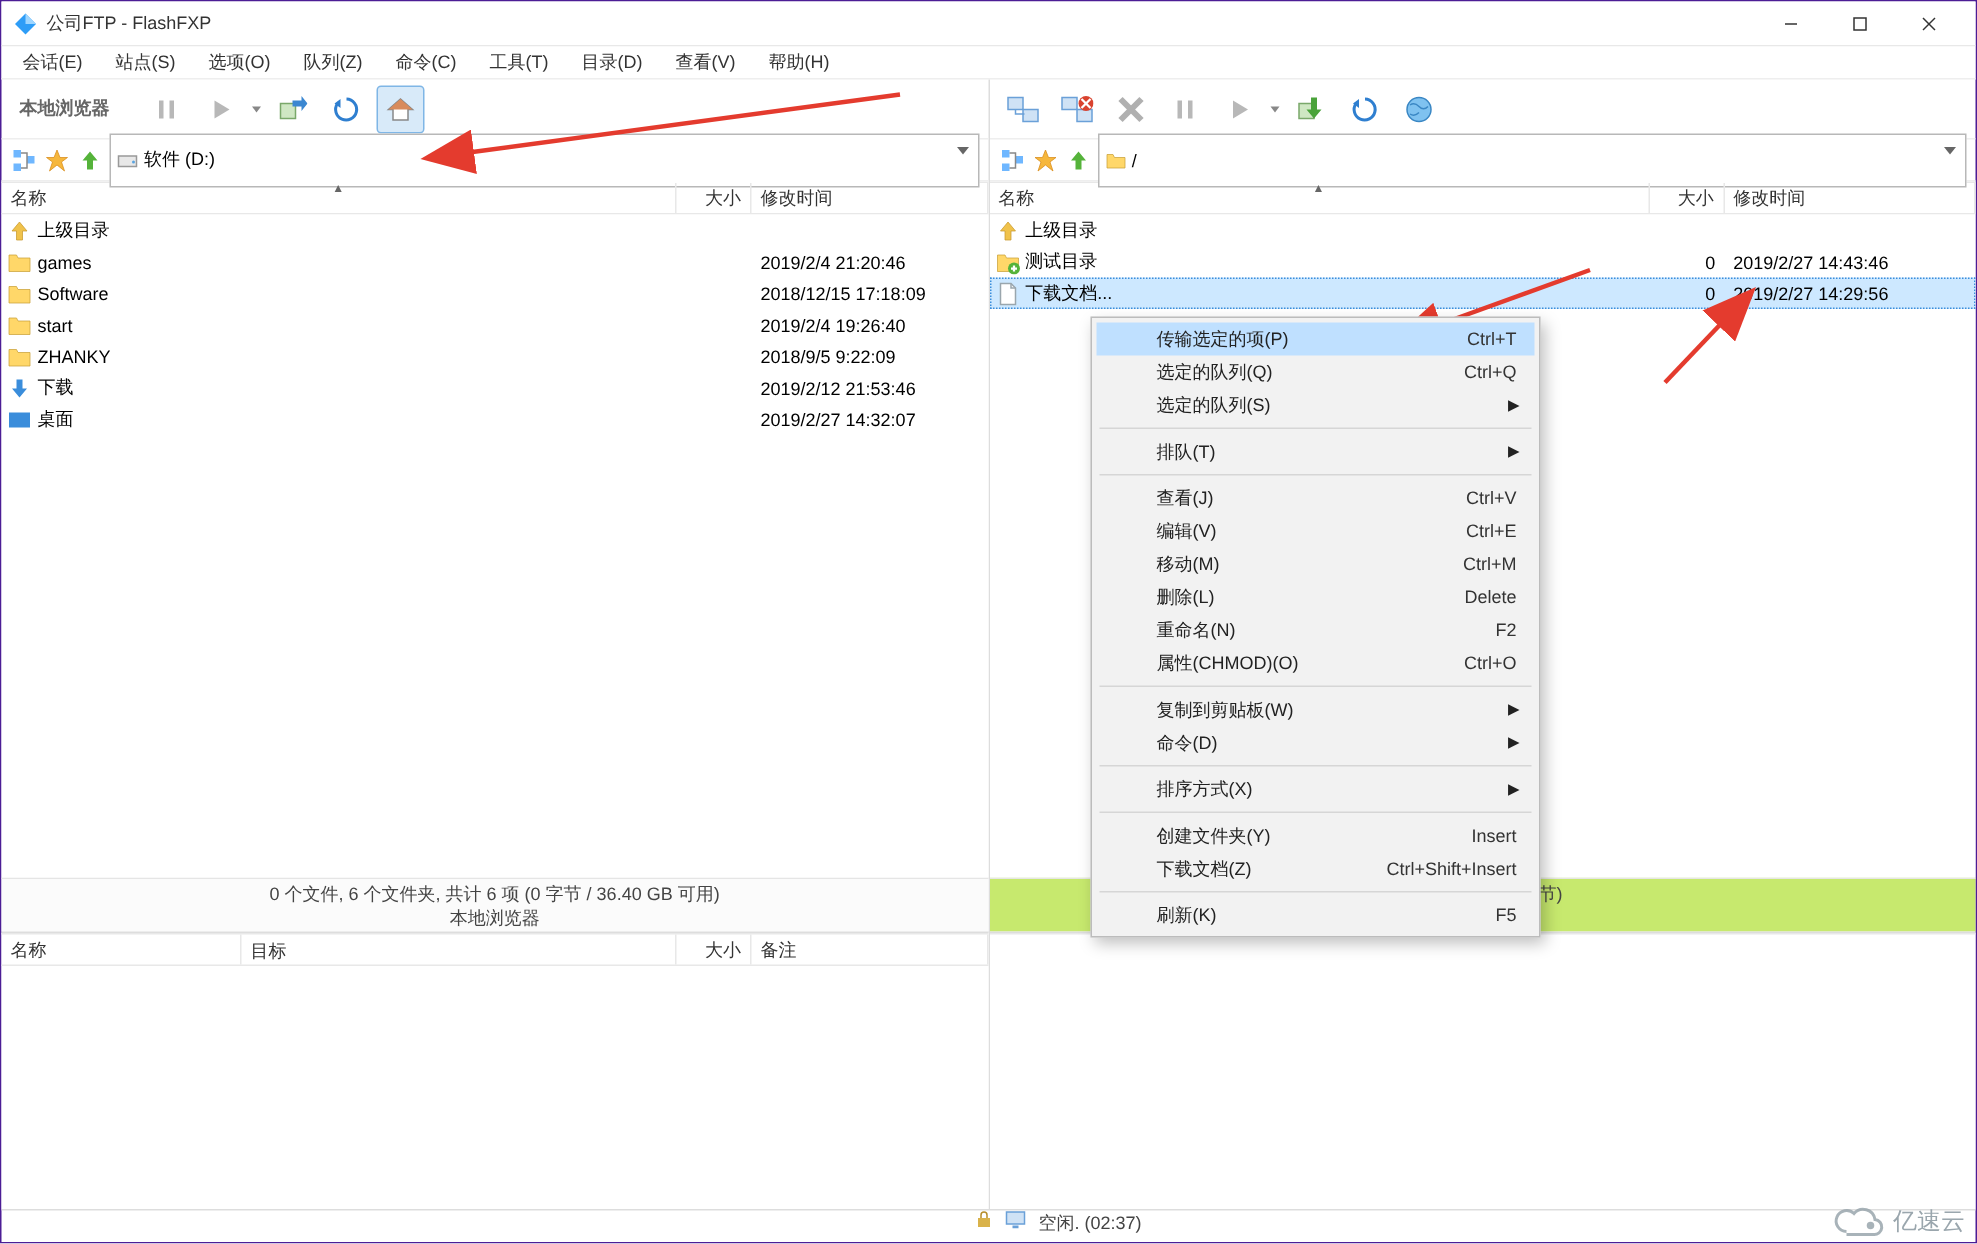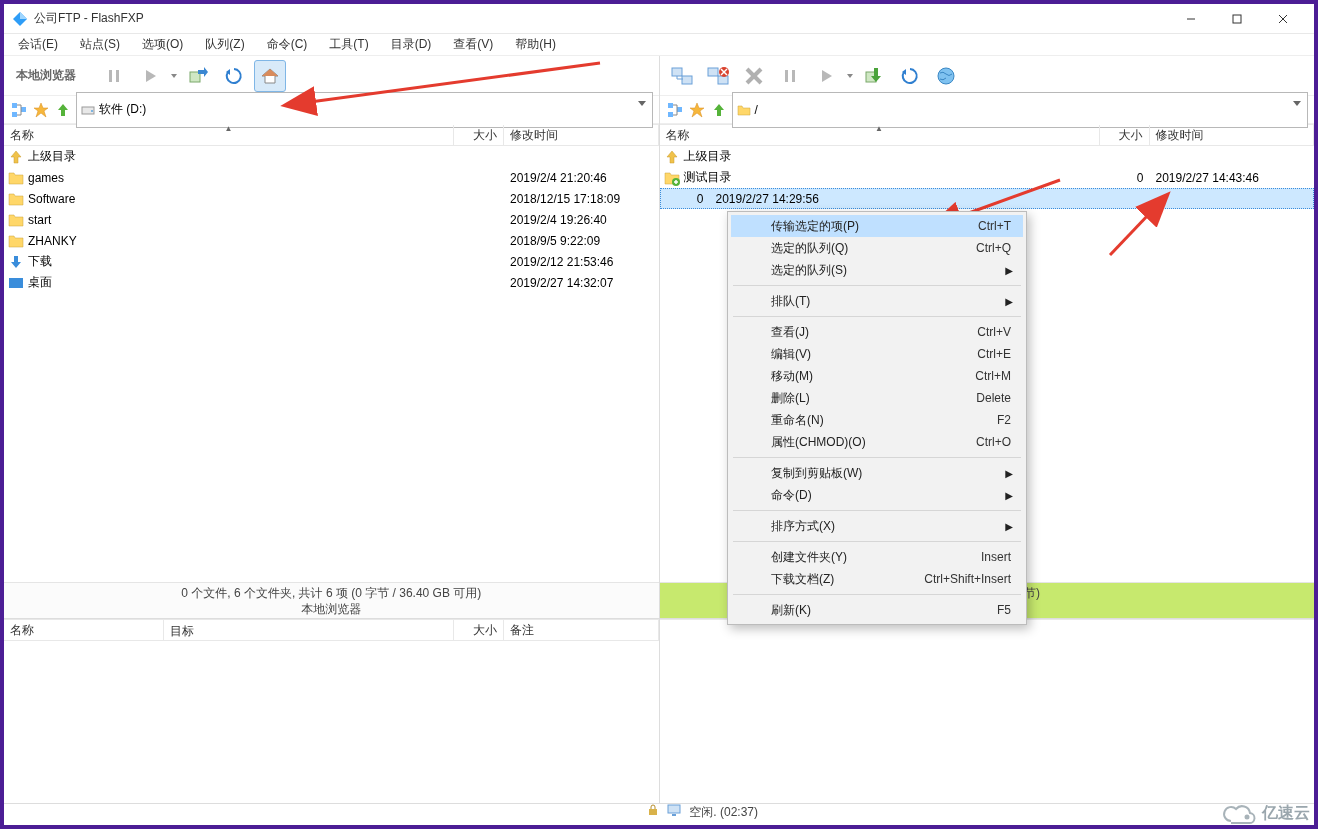--- a/index.html
+++ b/index.html
@@ -1,18 +1,18 @@
 <!DOCTYPE html>
 <html><head>
 <meta charset="utf-8">
 <style>
 * { margin: 0; padding: 0; box-sizing: border-box; font-family: "Microsoft YaHei", "Segoe UI", sans-serif; font-size: 12px; }
 html, body { width: 1318px; height: 829px; overflow: hidden; background: #fff; }
 
-.window { width: 1318px; height: 829px; border: 4px solid #4c1d95; display: flex; flex-direction: column; background:#fff; }
+.window { width: 1318px; height: 829px; border: 1px solid #4c1d95; display: flex; flex-direction: column; background:#fff; }
 
 
 .titlebar { height: 30px; display:flex; align-items:center; padding: 0 8px; background:#fff; border-bottom:1px solid #e8e8e8;}
 .titlebar .app-icon { width:16px; height:16px; margin-right:6px; }
 .titlebar .title { flex:0 0 auto; color:#333; }
 .titlebar .spacer { flex:1; }
 .titlebar .win-btn { width:46px; height:30px; display:flex; align-items:center; justify-content:center; color:#333;}
 
 
 .menubar { height:22px; display:flex; align-items:center; gap:6px; padding:0 6px; background:#fff; border-bottom:1px solid #eee;}
@@ -71,21 +71,21 @@
 .ctx .mi { height:22px; display:flex; align-items:center; padding:0 28px 0 40px; position:relative; color:#222;}
 .ctx .mi:hover, .ctx .mi.hl { background:#bfe0ff; }
 .ctx .mi .sc { position:absolute; right:12px; color:#333;}
 .ctx .mi .arr { position:absolute; right:10px; font-size:10px;}
 .ctx .sep { height:1px; background:#d6d6d6; margin:4px 2px;}
 
 
 .anno { position:absolute; pointer-events:none; z-index:40;}
 
 
-.wm { position:absolute; right:8px; bottom:4px; display:flex; align-items:flex-start; gap:6px; color:#9aa6ad; z-index:60;font-weight:bold;}
+.wm { position:absolute; right:8px; bottom:4px; display:flex; align-items:center; gap:6px; color:#9aa6ad; z-index:60;}
 .wm svg{ opacity:.85;}
 
 
 .svg-folder { fill:#ffd769; stroke:#caa23a; stroke-width:.5;}
 </style>
 </head>
 <body>
 
 <div class="window">
 
@@ -446,20 +446,29 @@
                   <line x1="12" y1="10" x2="12" y2="14" stroke="#fff" stroke-width="1.5"></line>
                   <line x1="10" y1="12" x2="14" y2="12" stroke="#fff" stroke-width="1.5"></line>
                 </svg>
               </span>
               <span>测试目录</span>
             </div>
             <div class="c-size">0</div>
             <div class="c-mtime">2019/2/27 14:43:46</div>
           </div>
           <div class="row selected">
+            <div class="c-name">
+              <span class="ico">
+                <svg width="16" height="16">
+                  <path d="M3 1 h7 l3 3 v11 h-10 z" fill="#fff" stroke="#9aa6ad"></path>
+                  <path d="M10 1 v3 h3" fill="none" stroke="#9aa6ad"></path>
+                </svg>
+              </span>
+              <span>下载文档...</span>
+            </div>
             <div class="c-size">0</div>
             <div class="c-mtime">2019/2/27 14:29:56</div>
           </div>
         </div>
 
       <div class="status-strip green">
         <div class="line">已选定 1 项 (0 字节)</div>
         <div class="line">&nbsp;</div>
       </div>
 

